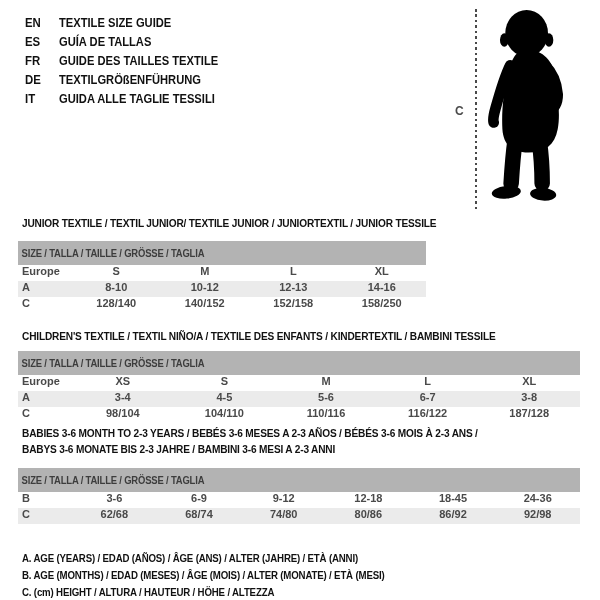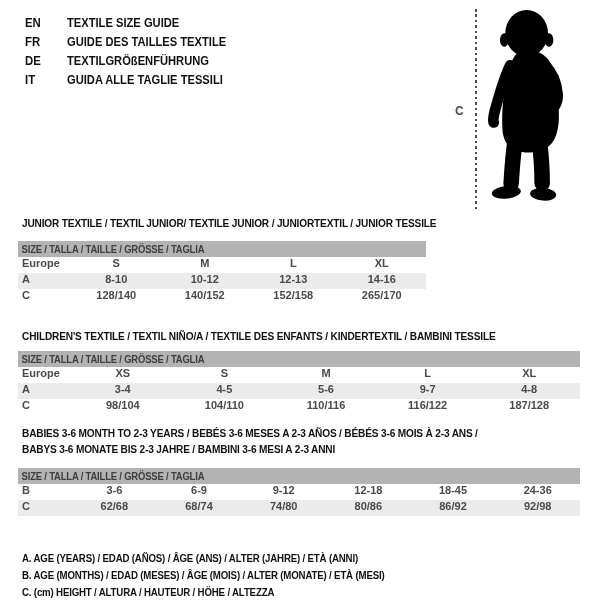--- a/index.html
+++ b/index.html
@@ -3,21 +3,21 @@
 <meta charset="utf-8">
 <style>
   html,body{margin:0;padding:0;}
   body{
     width:600px;height:600px;position:relative;background:#ffffff;overflow:hidden;
     font-family:"Liberation Sans","DejaVu Sans",sans-serif;
     -webkit-font-smoothing:antialiased;
   }
   
   #langs{position:absolute;left:25px;top:13px;}
-  .lang-row{display:flex;height:19px;align-items:center;gap:8px;}
+  .lang-row{display:flex;height:19px;align-items:center;}
   .lang-code{width:34px;font-size:12px;font-weight:700;color:#111;transform:scaleX(.95);transform-origin:left center;}
   .lang-title{font-size:12px;font-weight:700;color:#111;white-space:nowrap;transform:scaleX(.93);transform-origin:left center;}
   
   #measure-line{position:absolute;left:475px;top:9px;width:2px;height:203px;
     background:repeating-linear-gradient(to bottom,#4a4a4a 0 2.5px,transparent 2.5px 5.5px);}
   #measure-label{position:absolute;left:455px;top:104px;font-size:12px;font-weight:700;color:#4a4a4a;}
   #baby-svg{position:absolute;left:483px;top:7px;width:97px;height:199px;}
   
   .ttl{position:absolute;left:22px;font-size:11.5px;font-weight:700;color:#111;white-space:nowrap;
     letter-spacing:-.2px;transform:scaleX(.88);transform-origin:left center;}
@@ -26,36 +26,40 @@
   #t3-title-1{top:427px;}
   #t3-title-2{top:443px;}
   .note{font-size:11px;font-weight:700;color:#111;white-space:nowrap;height:17px;line-height:17px;
     letter-spacing:-.2px;transform:scaleX(.88);transform-origin:left center;}
   #notes{position:absolute;left:22px;top:550px;}
   
   .grid{position:absolute;left:18px;}
   .grid[data-grid="0"]{top:241px;width:408px;}
   .grid[data-grid="1"]{top:351px;width:562px;}
   .grid[data-grid="2"]{top:468px;width:562px;}
-  .band{height:16px;background:#b3b3b3;display:flex;align-items:center;}
+  .band{height:24px;background:#b3b3b3;display:flex;align-items:center;}
   .bandtxt{font-size:10.5px;font-weight:700;color:#3d3d3d;padding-left:4px;white-space:nowrap;
     letter-spacing:-.2px;transform:scaleX(.9);transform-origin:left center;}
   .row{display:flex;height:16px;align-items:flex-start;}
   .grid > .row:nth-child(3){background:#ebebeb;}
   .cell{font-size:11px;font-weight:700;color:#4a4a4a;}
   .cell.label{width:50px;padding-left:4px;}
   .cell.val{flex:1;text-align:center;}
 </style>
 </head>
 <body>
 
 <div id="langs">
     <div class="lang-row">
       <span class="lang-code">EN</span>
       <span class="lang-title">TEXTILE SIZE GUIDE</span>
+    </div>
+    <div class="lang-row">
+      <span class="lang-code">ES</span>
+      <span class="lang-title">GUÍA DE TALLAS</span>
     </div>
     <div class="lang-row">
       <span class="lang-code">FR</span>
       <span class="lang-title">GUIDE DES TAILLES TEXTILE</span>
     </div>
     <div class="lang-row">
       <span class="lang-code">DE</span>
       <span class="lang-title">TEXTILGRÖßENFÜHRUNG</span>
     </div>
     <div class="lang-row">
@@ -102,42 +106,42 @@
       <div class="cell val">8-10</div>
       <div class="cell val">10-12</div>
       <div class="cell val">12-13</div>
       <div class="cell val">14-16</div>
     </div>
     <div class="row">
       <div class="cell label">C</div>
       <div class="cell val">128/140</div>
       <div class="cell val">140/152</div>
       <div class="cell val">152/158</div>
-      <div class="cell val">265/170</div>
+      <div class="cell val">158/250</div>
     </div>
   </div>
 <div class="grid" data-grid="1">
     <div class="band">
       <span class="bandtxt">SIZE / TALLA / TAILLE / GRÖSSE / TAGLIA</span>
     </div>
     <div class="row">
       <div class="cell label">Europe</div>
       <div class="cell val">XS</div>
       <div class="cell val">S</div>
       <div class="cell val">M</div>
       <div class="cell val">L</div>
       <div class="cell val">XL</div>
     </div>
     <div class="row">
       <div class="cell label">A</div>
       <div class="cell val">3-4</div>
       <div class="cell val">4-5</div>
       <div class="cell val">5-6</div>
-      <div class="cell val">9-7</div>
-      <div class="cell val">4-8</div>
+      <div class="cell val">6-7</div>
+      <div class="cell val">3-8</div>
     </div>
     <div class="row">
       <div class="cell label">C</div>
       <div class="cell val">98/104</div>
       <div class="cell val">104/110</div>
       <div class="cell val">110/116</div>
       <div class="cell val">116/122</div>
       <div class="cell val">187/128</div>
     </div>
   </div>

